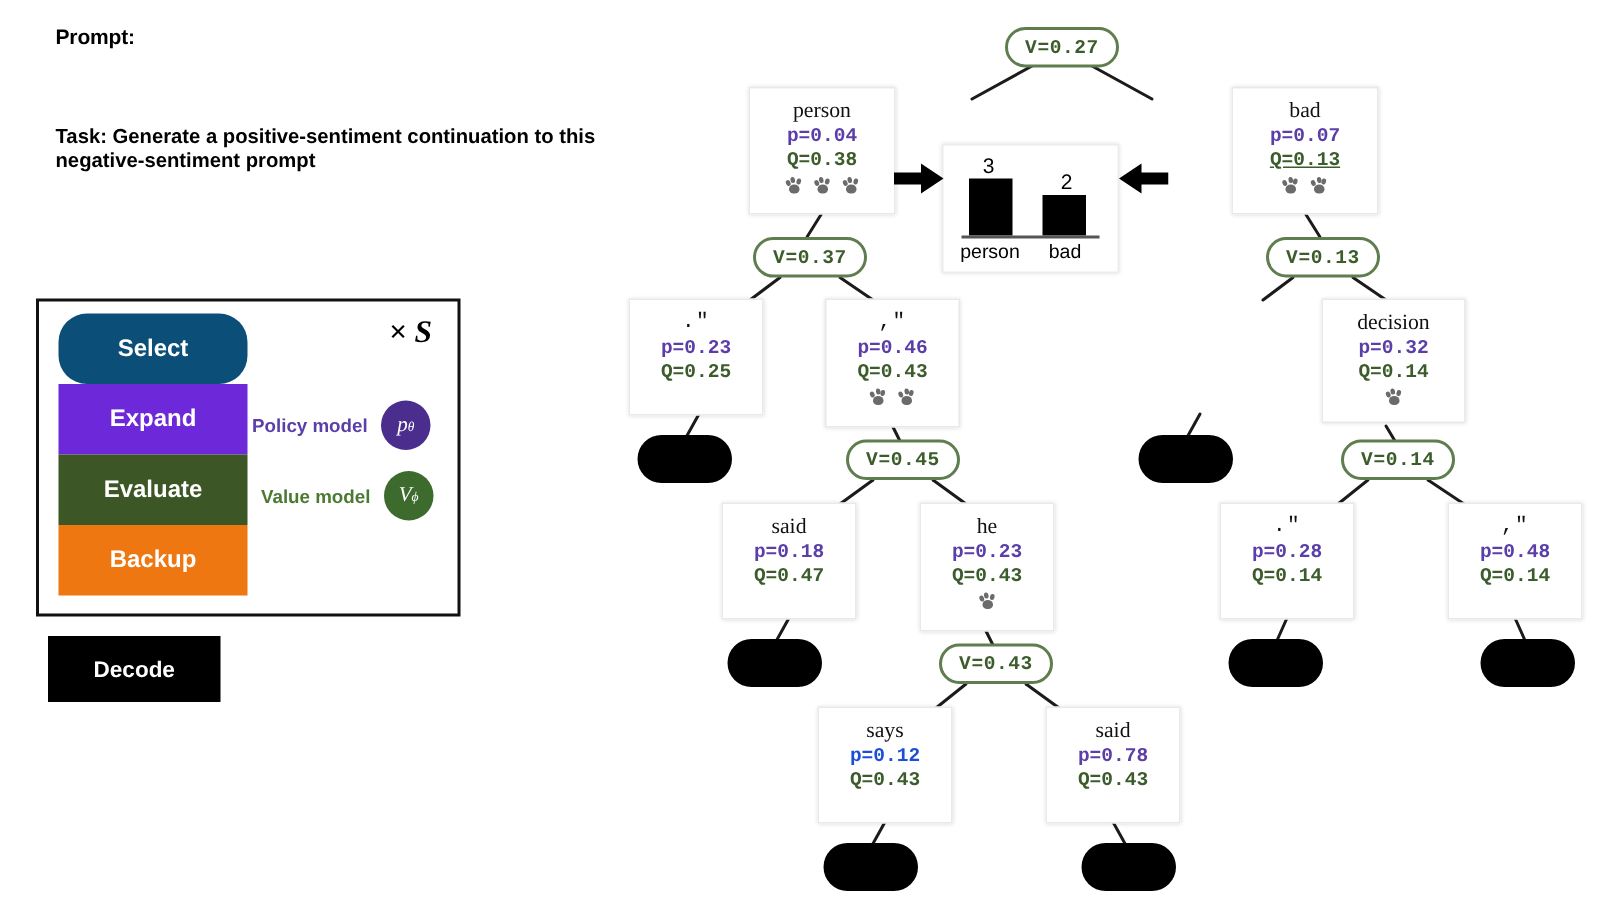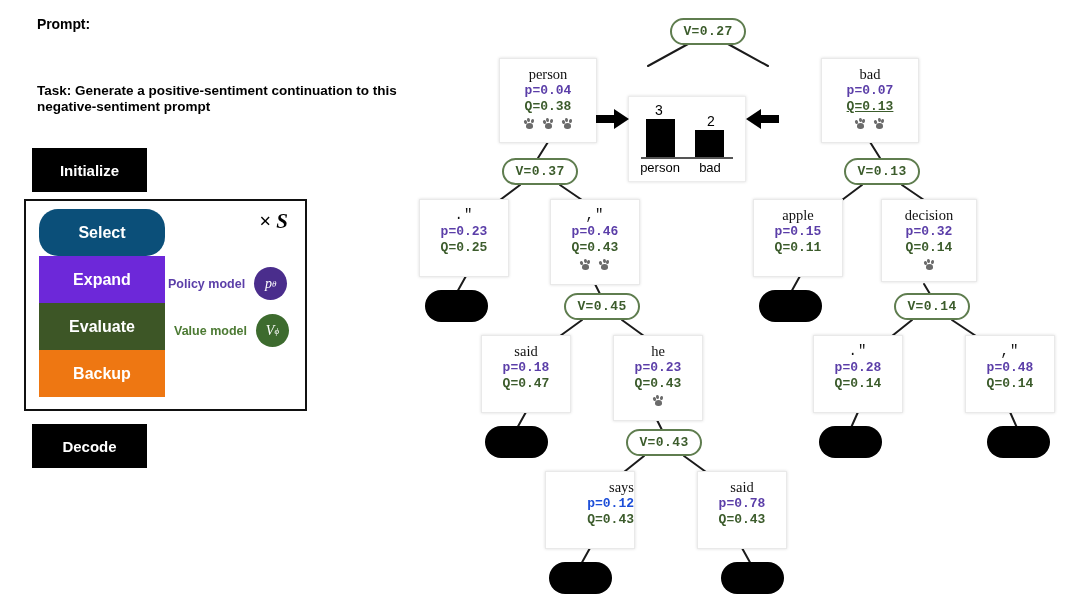--- a/index.html
+++ b/index.html
@@ -149,21 +149,20 @@
 
 <div class="stage">
 
   <div class="left">
 
     <div class="prompt-title">Prompt:</div>
 
 
     <div class="task-text">Task: Generate a positive-sentiment continuation to this negative-sentiment prompt</div>
 
-    <div class="blackbox" id="box-initialize">Initialize</div>
 
     <div class="loopbox">
       <div class="stagebtn" id="stage-select" style="background: rgb(11, 79, 121); border-radius: 19px;">Select</div>
       <div class="stagebtn" id="stage-expand" style="background: #6d28d9;">Expand</div>
       <div class="stagebtn" id="stage-evaluate" style="background: rgb(61, 86, 38);">Evaluate</div>
       <div class="stagebtn" id="stage-backup" style="background: rgb(238, 119, 18);">Backup</div>
 
       <div class="times-s">× S</div>
 
       <div class="model-row" id="row-value">
@@ -307,25 +306,20 @@
           </span>
         <span class="paw">
             <i class="p1"></i>
             <i class="p2"></i>
             <i class="p3"></i>
             <i class="pad"></i>
           </span>
       </div>
     </div>
 
-    <div class="tnode" style="left:353px;top:199px;width:90px;height:78px;">
-      <div class="tok">apple</div>
-      <div class="pline" style="color: rgb(91, 62, 168);">p=0.15</div>
-      <div class="qline" style="color: rgb(60, 92, 44);">Q=0.11</div>
-    </div>
 
     <div class="tnode" style="left:481px;top:199px;width:96px;height:83px;">
       <div class="tok">decision</div>
       <div class="pline" style="color: rgb(91, 62, 168);">p=0.32</div>
       <div class="qline" style="color: rgb(60, 92, 44);">Q=0.14</div>
       <div class="paws">
         <span class="paw">
             <i class="p1"></i>
             <i class="p2"></i>
             <i class="p3"></i>
@@ -359,21 +353,21 @@
       <div class="pline" style="color: rgb(91, 62, 168);">p=0.28</div>
       <div class="qline" style="color: rgb(60, 92, 44);">Q=0.14</div>
     </div>
 
     <div class="tnode" style="left:565px;top:335px;width:90px;height:78px;">
       <div class="tok quoted">,"</div>
       <div class="pline" style="color: rgb(91, 62, 168);">p=0.48</div>
       <div class="qline" style="color: rgb(60, 92, 44);">Q=0.14</div>
     </div>
 
-    <div class="tnode" style="left:145px;top:471px;width:90px;height:78px;text-align:right;">
+    <div class="tnode" style="left:145px;top:471px;width:90px;height:78px;">
       <div class="tok">says</div>
       <div class="pline" style="color: #1d4ed8;">p=0.12</div>
       <div class="qline" style="color: rgb(60, 92, 44);">Q=0.43</div>
     </div>
 
     <div class="tnode" style="left:297px;top:471px;width:90px;height:78px;">
       <div class="tok">said</div>
       <div class="pline" style="color: rgb(91, 62, 168);">p=0.78</div>
       <div class="qline" style="color: rgb(60, 92, 44);">Q=0.43</div>
     </div>

